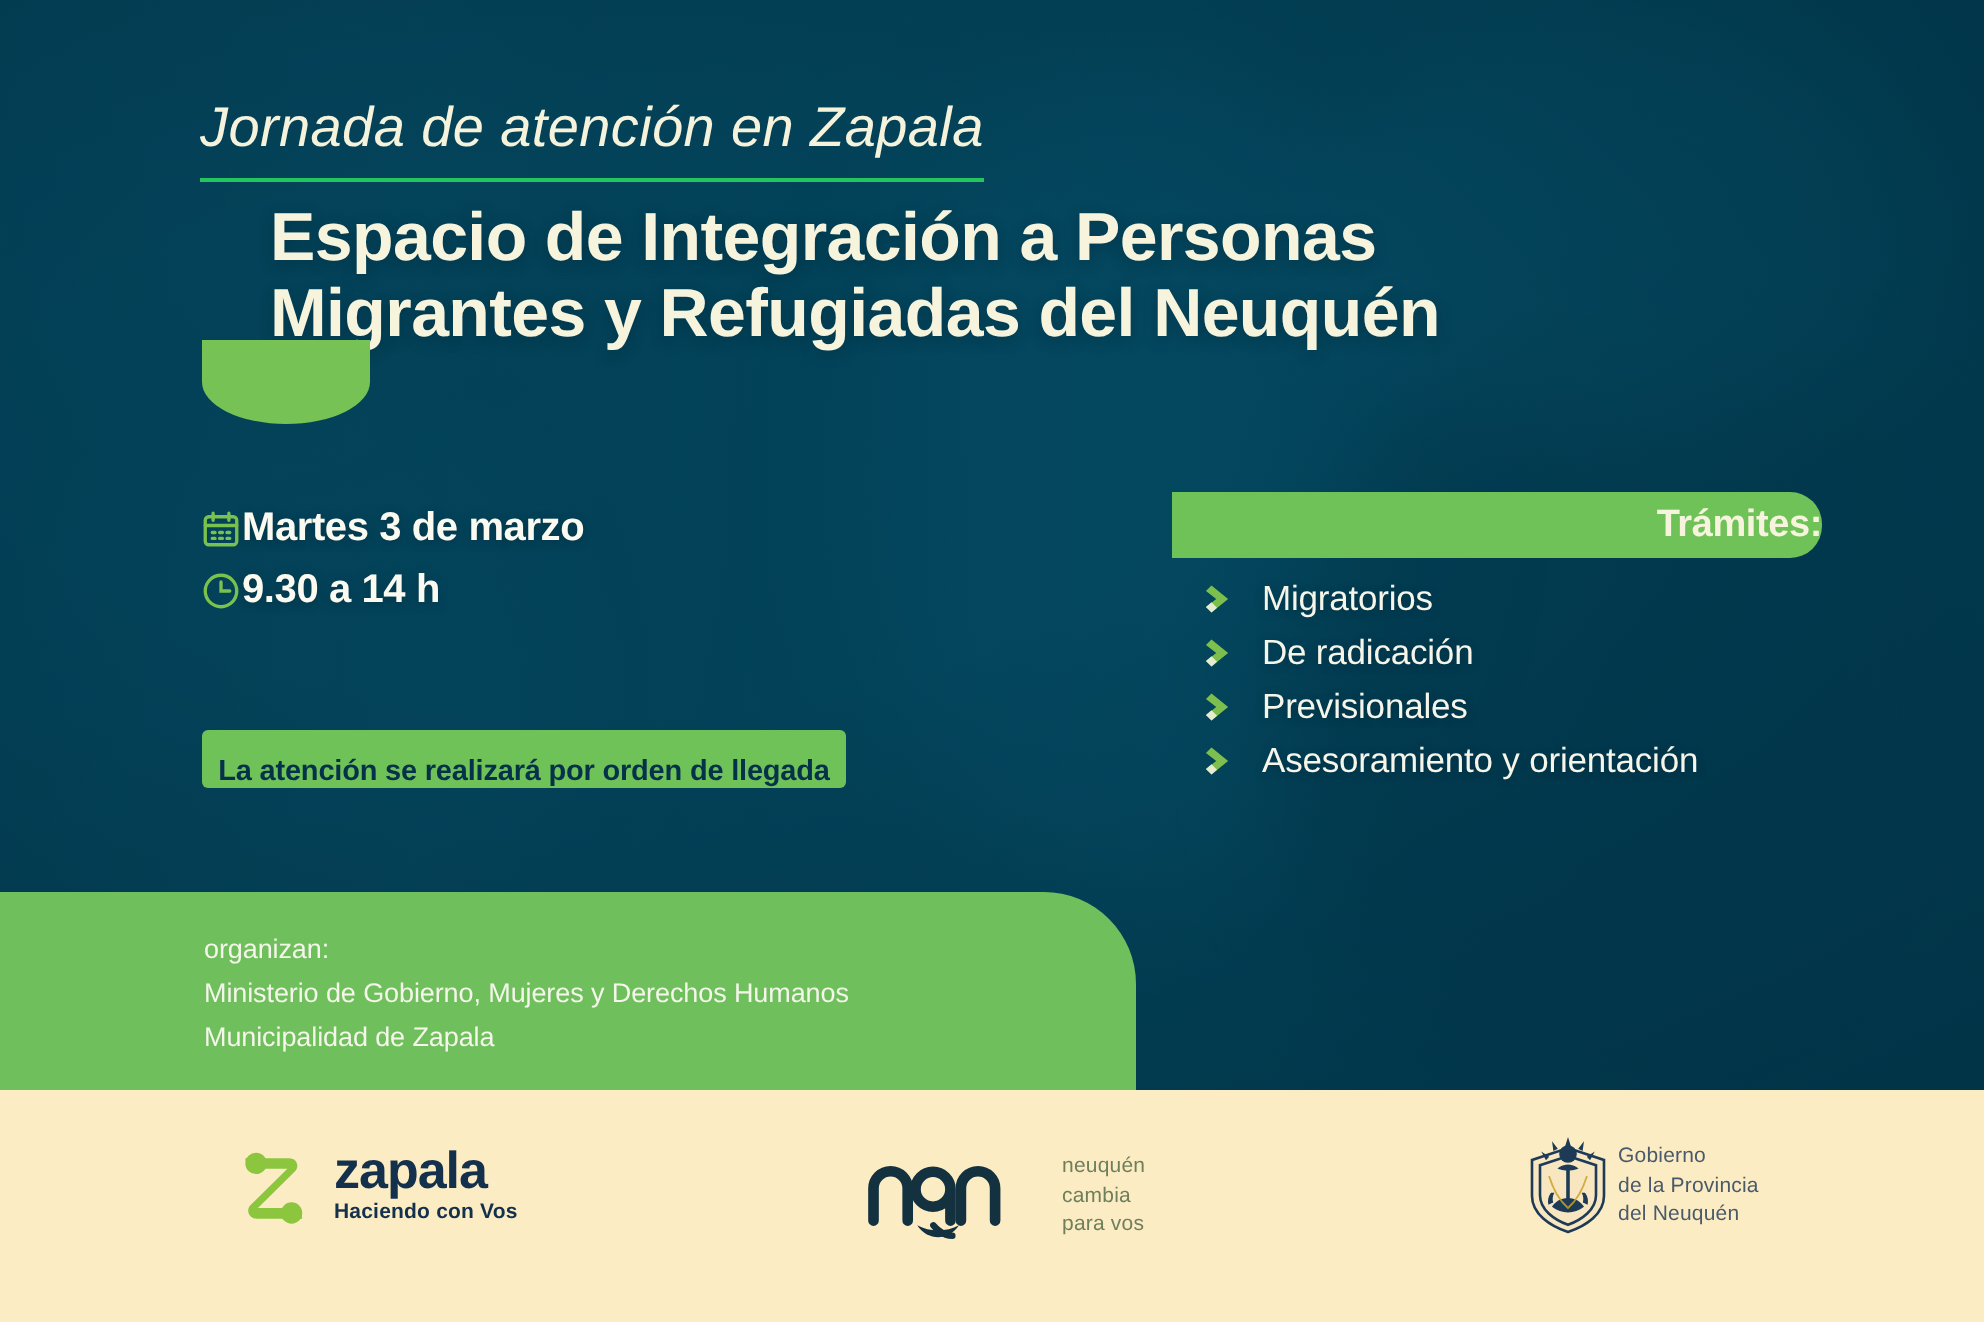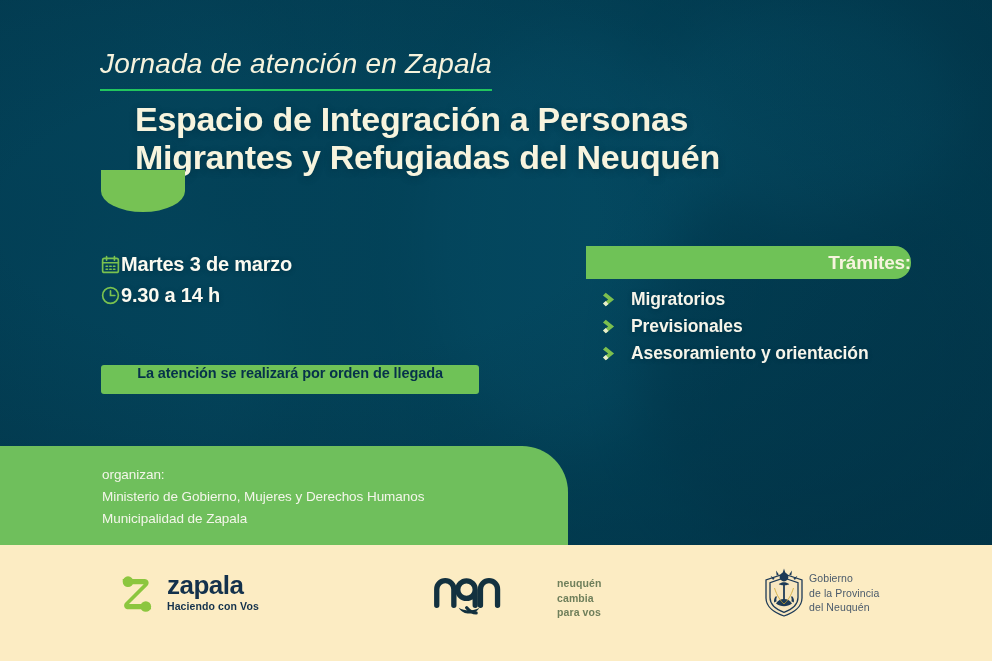--- a/index.html
+++ b/index.html
@@ -65,23 +65,23 @@
   .info-row { display:flex; align-items:center; height:31px; }
   .info-row .ic { width:21px; height:21px; flex:none; color:#7ac24f; }
   .info-row .ic svg { display:block; width:21px; height:21px; }
   .info-row .txt {
     font-size:20px; font-weight:700; color:#fbfaf0;
     letter-spacing:-.2px; white-space:nowrap;
     text-shadow:0 1px 4px rgba(1,40,55,.5);
   }
   .pill {
     position:absolute; left:101px; top:365px;
-    width:378px; height:29px;
+    width:322px; height:29px;
     background:#6fc257; border-radius:3px;
-    display:flex; align-items:flex-start; justify-content:center;
+    display:flex; align-items:flex-end; justify-content:center;
   }
   .pill span {
     font-size:14.5px; font-weight:700; color:#06314a;
     letter-spacing:-.1px;
   }
 
   
   .tram-head {
     position:absolute; left:586px; top:246px;
     width:325px; height:33px;
@@ -93,21 +93,21 @@
   }
   .tram-head span {
     font-size:19px; font-weight:700; color:#f7f4de;
     letter-spacing:-.2px;
   }
   .tram-list { position:absolute; left:601px; top:286px; }
   .tram-item { display:flex; align-items:center; gap:11px; height:27px; }
   .tram-item .chev { width:19px; height:19px; flex:none; }
   .tram-item .chev svg { display:block; width:19px; height:19px; }
   .tram-item .lbl {
-    font-size:17.5px; font-weight:700; color:#f6f5ea;
+    font-size:17.5px; font-weight:400; color:#f6f5ea;
     letter-spacing:-.1px; white-space:nowrap;
     text-shadow:0 1px 4px rgba(1,40,55,.45);
   }
 
   
   .organizers {
     position:absolute; left:-10px; top:446px;
     width:578px; height:99px;
     background:#6fbf5c;
     border-radius:0 46px 0 0;
@@ -129,21 +129,21 @@
   .zmark svg { display:block; }
   .ztext .zname {
     font-size:26px; font-weight:700; color:#13314c;
     letter-spacing:-.5px; line-height:1; margin-bottom:3px;
   }
   .ztext .ztag {
     font-size:10.5px; font-weight:700; color:#13314c;
     letter-spacing:.1px; line-height:1;
   }
 
-  .logo-nqn { position:absolute; left:432px; top:24px; display:flex; align-items:flex-start; gap:30px;font-weight:bold; }
+  .logo-nqn { position:absolute; left:432px; top:24px; display:flex; align-items:flex-end; gap:4px; }
   .nqnmark { width:95px; height:46px; flex:none; }
   .nqnmark svg { display:block; }
   .nqntext { padding-top:7px; }
   .nqntext div {
     font-size:10.5px; color:#6f7f5b; line-height:1.4;
     letter-spacing:.1px;
   }
 
   .logo-gob { position:absolute; left:760px; top:23px; display:flex; align-items:center; gap:1px; }
   .crest { width:48px; height:50px; flex:none; }
@@ -207,20 +207,29 @@
   </div>
   <div class="tram-list">
     <div class="tram-item">
       <span class="chev">
         <svg viewBox="0 0 24 24">
             <path d="M6 3.5 16.5 12 6 20.5 2.5 17 9 12 2.5 7z" fill="#7cbf4e"></path>
             <path d="M2.5 17 6 20.5 9.5 17.6 6 14z" fill="#e8eccf"></path>
           </svg>
       </span>
       <span class="lbl">Migratorios</span>
+    </div>
+    <div class="tram-item">
+      <span class="chev">
+        <svg viewBox="0 0 24 24">
+            <path d="M6 3.5 16.5 12 6 20.5 2.5 17 9 12 2.5 7z" fill="#7cbf4e"></path>
+            <path d="M2.5 17 6 20.5 9.5 17.6 6 14z" fill="#e8eccf"></path>
+          </svg>
+      </span>
+      <span class="lbl">De radicación</span>
     </div>
     <div class="tram-item">
       <span class="chev">
         <svg viewBox="0 0 24 24">
             <path d="M6 3.5 16.5 12 6 20.5 2.5 17 9 12 2.5 7z" fill="#7cbf4e"></path>
             <path d="M2.5 17 6 20.5 9.5 17.6 6 14z" fill="#e8eccf"></path>
           </svg>
       </span>
       <span class="lbl">Previsionales</span>
     </div>

